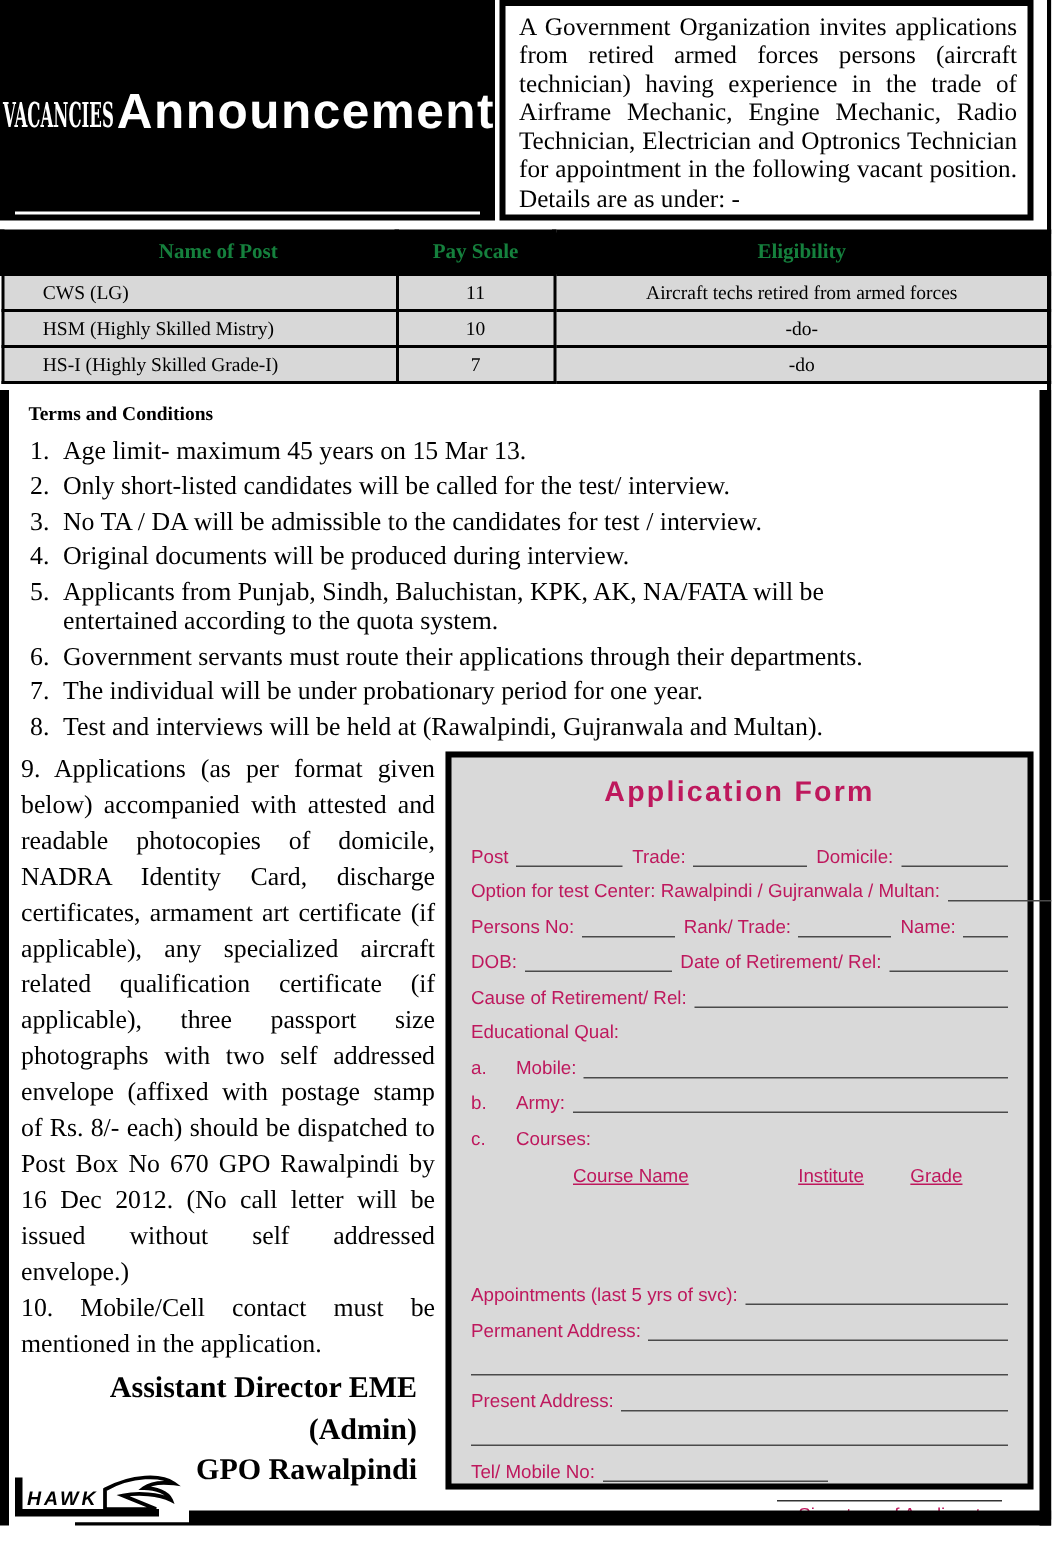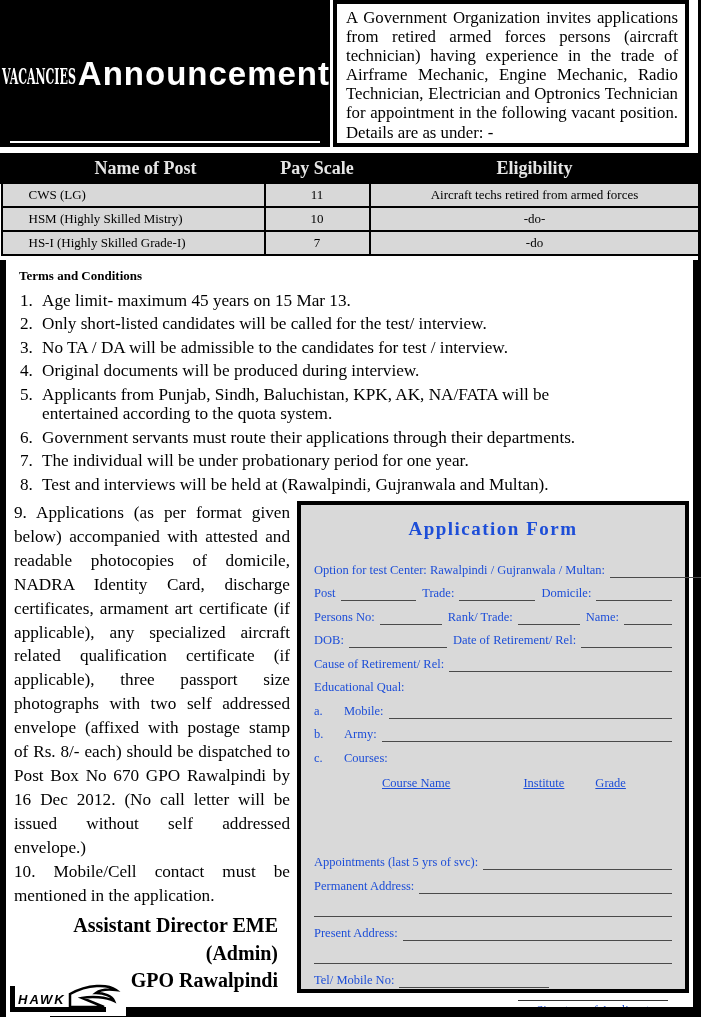--- a/index.html
+++ b/index.html
@@ -17,21 +17,21 @@
   .vac-svg { display:block; margin-top:4px; }
   .ann { font-family:"Liberation Sans", sans-serif; font-weight:bold;
          font-size:33px; letter-spacing:1px; line-height:36px; margin-top:0; }
   .vac-rule { position:absolute; bottom:4px; left:10px; right:10px; height:2px; background:#fff; }
 
   .intro-box { flex:1; border:4px solid #000; margin-left:3px; margin-right:12px;
                padding:4px 7px 0 9px; font-size:16.8px; line-height:19.1px; text-align:justify; }
 
   
   .vtable { width:701px; border-collapse:collapse; margin-top:6px; }
-  .vtable th { background:#000; color:#e5e5e5; font-weight:bold; font-size:18px;
+  .vtable th { background:#000; color:#15803d; font-weight:bold; font-size:14px;
                height:28px; border:3px solid #000; text-align:center; }
   .vtable td { background:#d8d8d8; font-size:13px; height:24px;
                border:2.5px solid #000; text-align:center; padding:0; }
   .vtable .c0 { width:263px; text-align:left; padding-left:26px; }
   .vtable .c1 { width:105px; }
 
   
   .main-box { margin-top:4px; position:relative; height:757px;
               border-left:6px solid #000; border-right:8px solid #000;
               padding:7px 6px 0 8px; }
@@ -42,21 +42,21 @@
 
   .cols { display:flex; margin-top:7px; align-items:flex-start; }
   .left-col { width:276px; flex:none; }
   .para { font-size:17.2px; line-height:23.9px; text-align:justify; margin:0; }
   .sig-block { margin-top:5px; text-align:right; font-weight:bold;
                font-size:20px; line-height:27.5px; padding-right:12px; }
 
   
   .form-box { margin-left:7px; width:392px; height:492px; border:4px solid #000;
               background:#d9d9d9; padding:10px 13px 8px;
-              font-family:Liberation Serif, serif; font-size:12.5px; color:#1d4ed8; }
+              font-family:Liberation Sans, sans-serif; font-size:12.5px; color:#be185d; }
   .form-title { text-align:center; font-weight:bold; font-size:19px;
                 letter-spacing:1.5px; margin:3px 0 14px; }
   .f-row { display:flex; align-items:flex-end; height:23.5px; white-space:nowrap; }
   .f-label { padding-right:5px; flex:none; }
   .f-num { width:30px; flex:none; }
   .fl { border-bottom:1.3px solid #4a4a4a; height:13px; flex:none; }
   .grow { flex:1; }
   .course-row { display:flex; height:25px; align-items:flex-end; }
   .ch { text-decoration:underline; }
   .ch1 { margin-left:68px; } .ch2 { margin-left:73px; } .ch3 { margin-left:31px; }
@@ -157,31 +157,31 @@
           <div>Assistant Director EME</div>
           <div>(Admin)</div>
           <div>GPO Rawalpindi</div>
         </div>
       </div>
 
       <div class="form-box">
         <div class="form-title">Application Form</div>
 
         <div class="f-row">
-          <span class="f-label">Option for test Center: Rawalpindi / Gujranwala / Multan:</span>
-          <span class="fl" style="width:96px"></span>
-        </div>
-
-        <div class="f-row">
           <span class="f-label">Post</span>
           <span class="fl grow"></span>
           <span class="f-label" style="padding-left:6px">Trade:</span>
           <span class="fl" style="width:76px"></span>
           <span class="f-label" style="padding-left:6px">Domicile:</span>
           <span class="fl grow"></span>
+        </div>
+
+        <div class="f-row">
+          <span class="f-label">Option for test Center: Rawalpindi / Gujranwala / Multan:</span>
+          <span class="fl" style="width:96px"></span>
         </div>
 
         <div class="f-row">
           <span class="f-label">Persons No:</span>
           <span class="fl" style="width:62px"></span>
           <span class="f-label" style="padding-left:6px">Rank/ Trade:</span>
           <span class="fl" style="width:62px"></span>
           <span class="f-label" style="padding-left:6px">Name:</span>
           <span class="fl grow"></span>
         </div>

